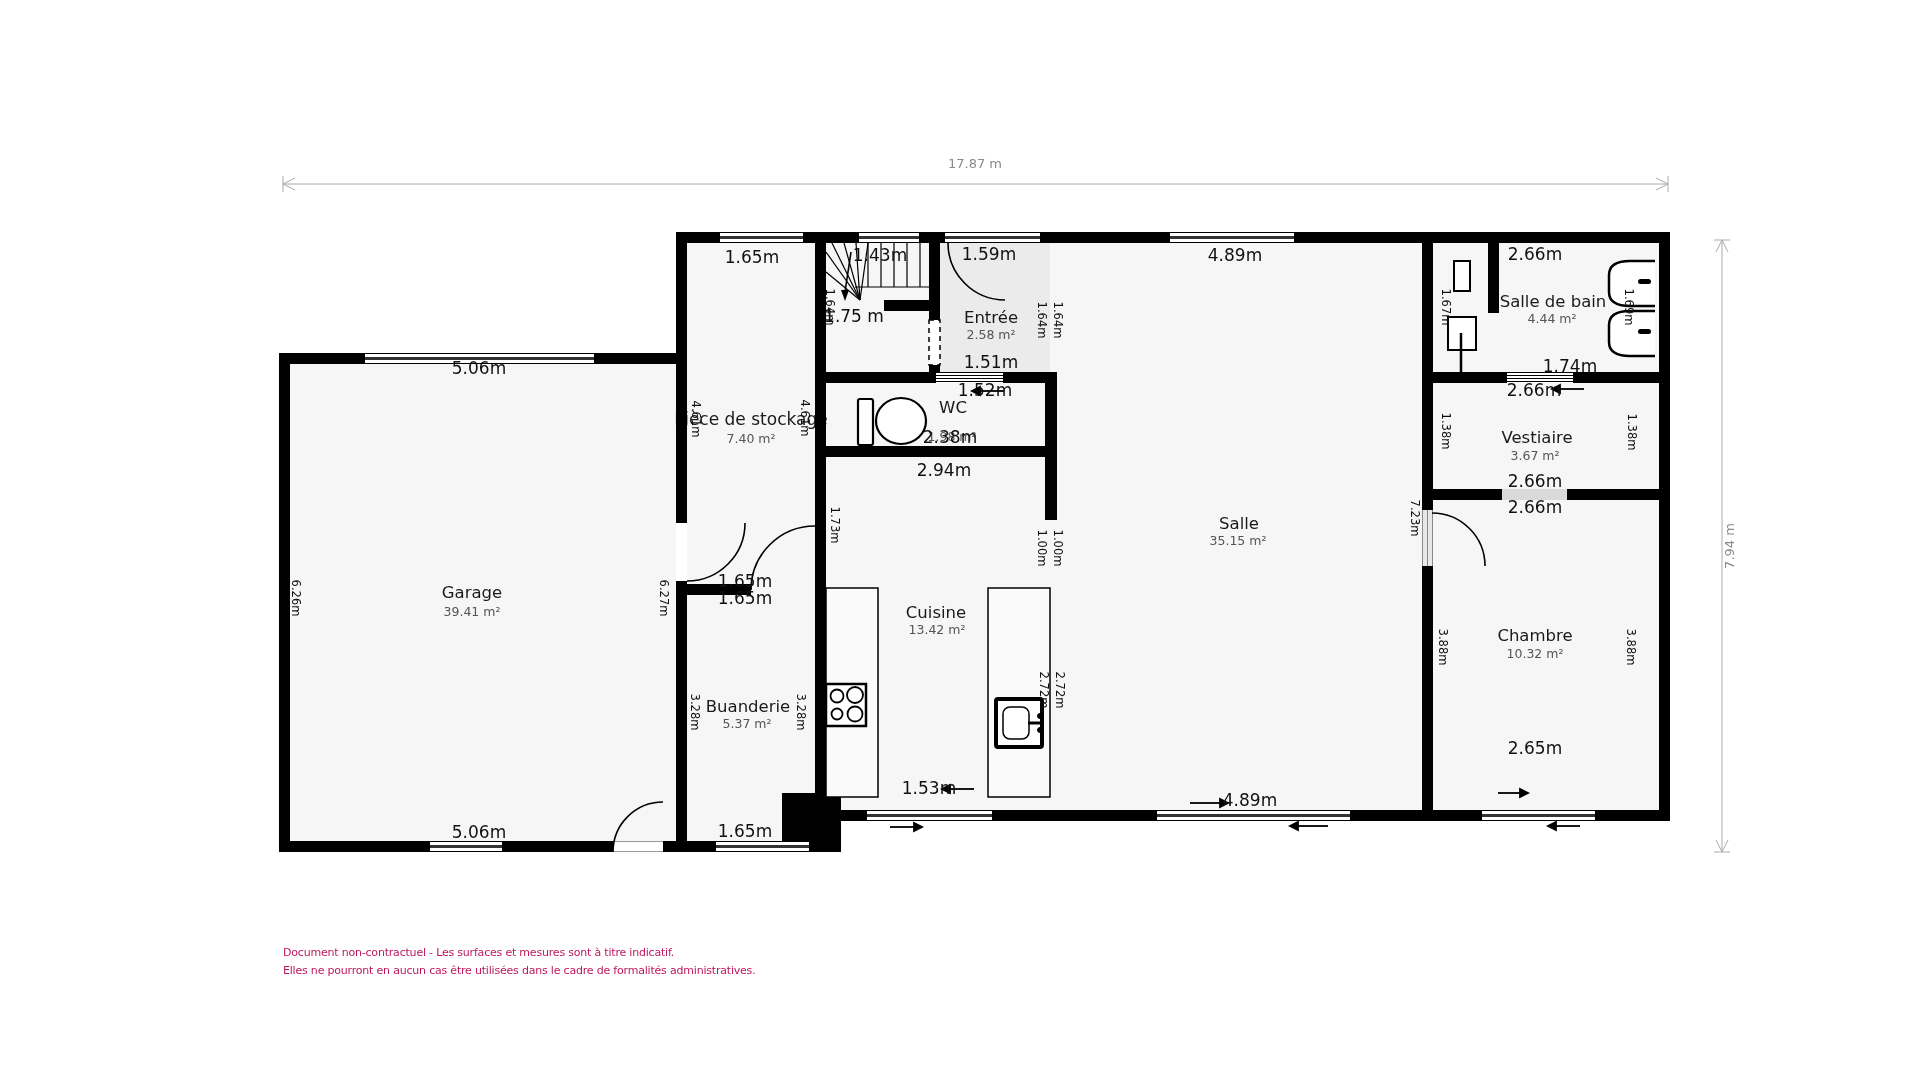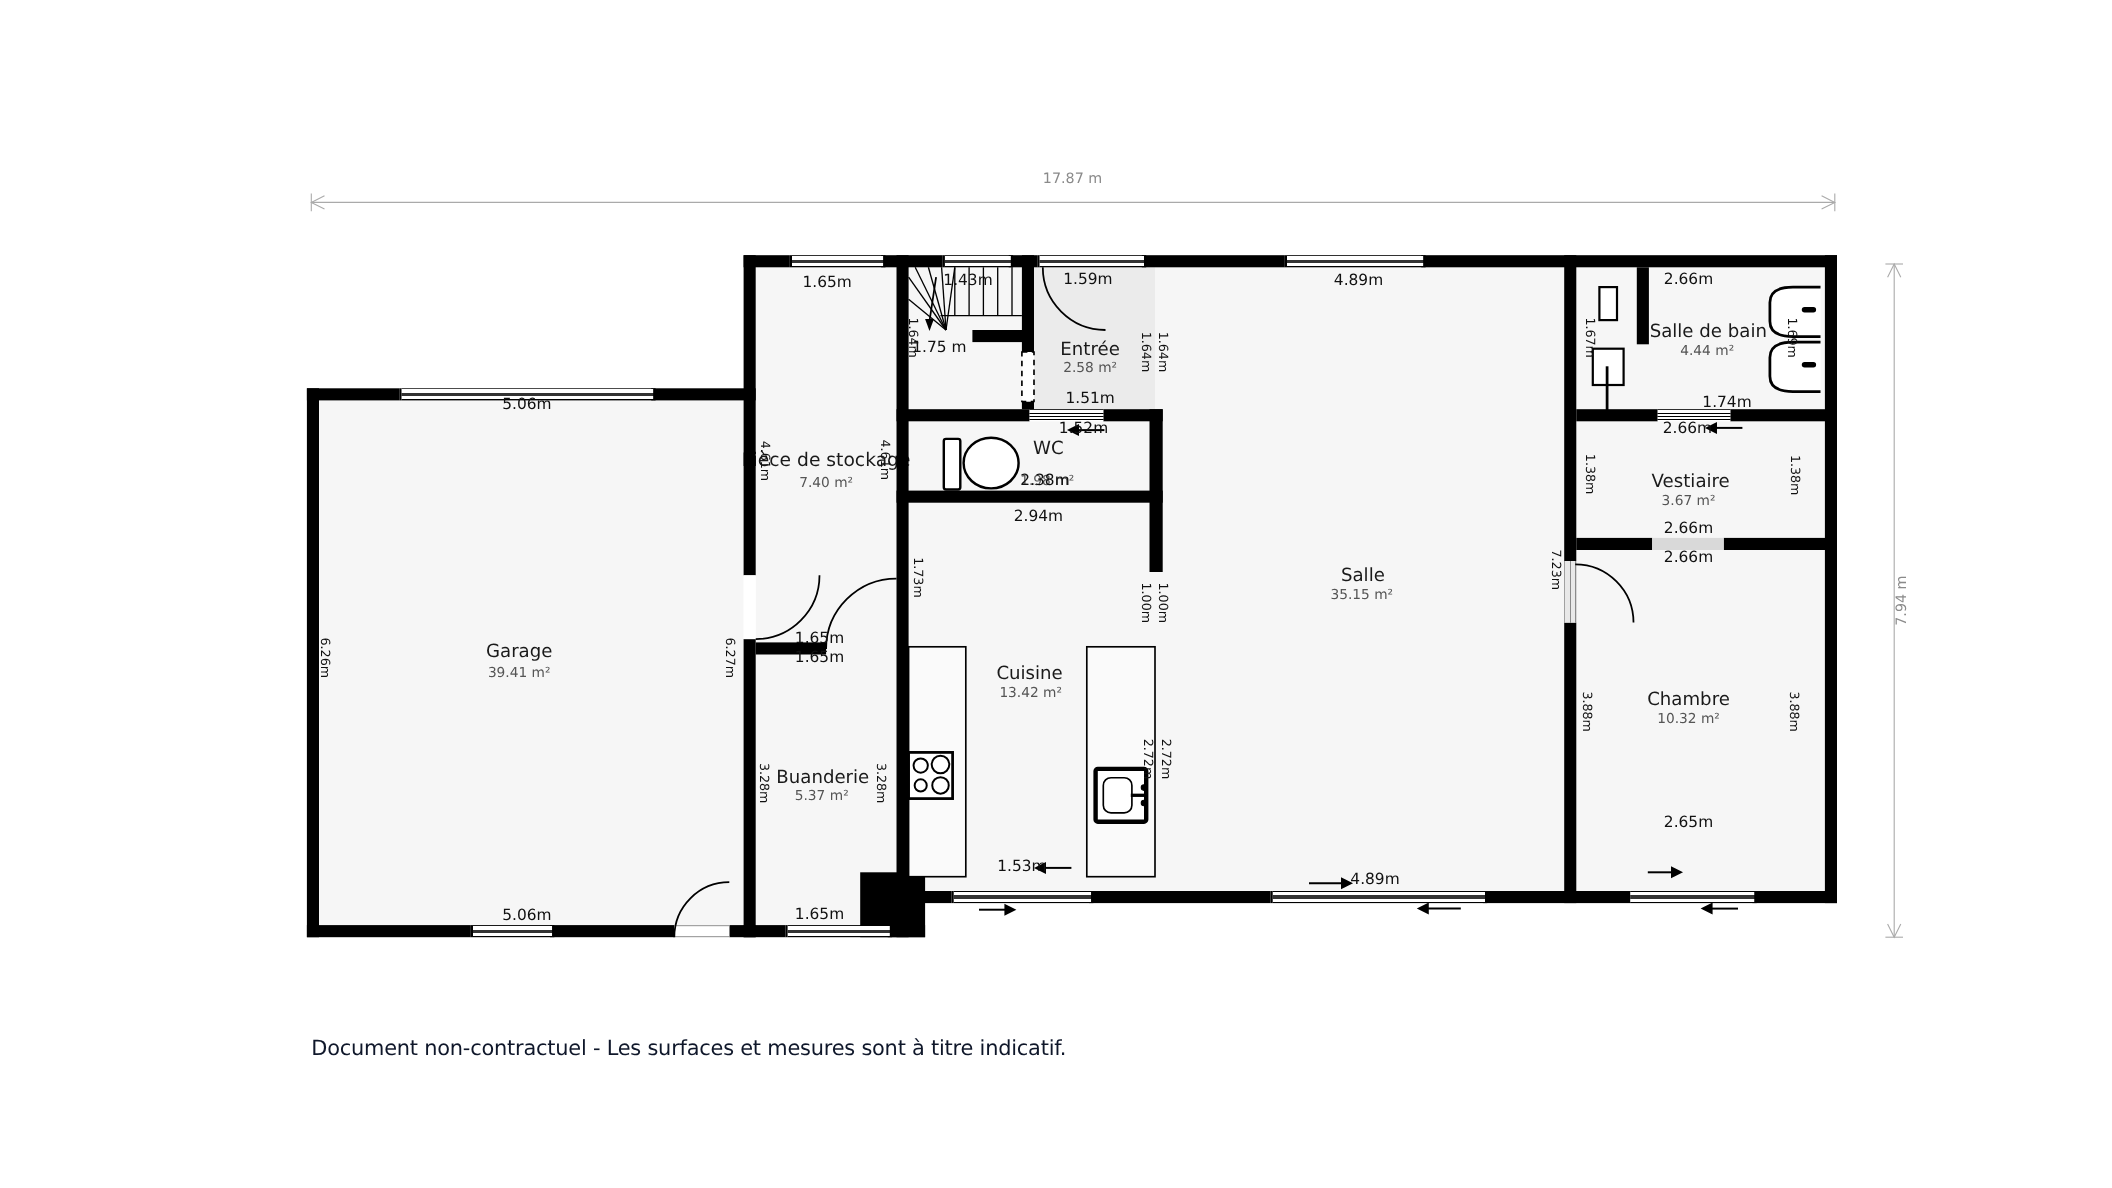--- a/index.html
+++ b/index.html
@@ -16,29 +16,29 @@
     background:linear-gradient(to bottom,#000 0 1px,#fff 1px 4px,#333 4px 7px,#fff 7px 10px,#000 10px 11px);
     border-left:2px solid #000;border-right:2px solid #000;}
   .slide-h{position:absolute;height:11px;z-index:3;
     background:linear-gradient(to bottom,#000 0 1px,#fff 1px 3px,#000 3px 4px,#fff 4px 6px,#000 6px 7px,#fff 7px 9px,#000 9px 10px,#fff 10px 11px);}
   .gap-h{position:absolute;height:11px;background:#fff;z-index:3;border-top:1px solid #999;border-bottom:1px solid #999;box-sizing:border-box;}
   .gap-v{position:absolute;width:11px;background:#fff;z-index:3;}
   .doorway-v{position:absolute;width:11px;z-index:3;
     background:linear-gradient(to right,#8a8a8a 0 1px,#e8e8e8 1px 5px,#8a8a8a 5px 6px,#e8e8e8 6px 10px,#8a8a8a 10px 11px);}
   .doorway-h-gray{position:absolute;height:11px;background:#d9d9d9;z-index:3;}
   
-  .dim{position:absolute;z-index:5;font-size:14px;color:#111;white-space:nowrap;transform:translate(-50%,-50%);}
+  .dim{position:absolute;z-index:5;font-size:17px;color:#111;white-space:nowrap;transform:translate(-50%,-50%);}
   .dimv{position:absolute;z-index:5;font-size:11.5px;color:#111;white-space:nowrap;writing-mode:vertical-rl;transform:translate(-50%,-50%);}
   .room-name{position:absolute;z-index:5;font-size:16.5px;color:#1a1a1a;white-space:nowrap;transform:translate(-50%,-50%);}
   .room-name.under{z-index:1;}
   .room-area{position:absolute;z-index:5;font-size:12.5px;color:#555;white-space:nowrap;transform:translate(-50%,-50%);}
   .meas{position:absolute;z-index:5;font-size:13px;color:#8a8a8a;white-space:nowrap;transform:translate(-50%,-50%);}
   .meas.vert{transform:translate(-50%,-50%) rotate(-90deg);}
   svg.overlay{position:absolute;left:0;top:0;z-index:4;}
-  .footer{position:absolute;z-index:5;font-size:19px;color:#0f172a;line-height:18px;letter-spacing:-0.2px;}
+  .footer{position:absolute;z-index:5;font-size:11px;color:#be185d;line-height:18px;letter-spacing:-0.2px;}
 </style>
 </head>
 <body>
 
 <div class="page">
 
   <div class="floor" style="left:290px;top:364px;width:386px;height:477px;"></div>
   <div class="floor" style="left:687px;top:243px;width:128px;height:598px;"></div>
   <div class="floor" style="left:826px;top:243px;width:596px;height:567px;"></div>
   <div class="floor" style="left:1433px;top:243px;width:226px;height:567px;"></div>
@@ -283,15 +283,16 @@
   <div class="dimv" style="left:1415px;top:518px;">7.23m</div>
   <div class="dimv" style="left:1446px;top:307px;">1.67m</div>
   <div class="dimv" style="left:1629px;top:307px;">1.69m</div>
   <div class="dimv" style="left:1446px;top:431px;">1.38m</div>
   <div class="dimv" style="left:1632px;top:432px;">1.38m</div>
   <div class="dimv" style="left:1443px;top:647px;">3.88m</div>
   <div class="dimv" style="left:1631px;top:647px;">3.88m</div>
 
   <div class="footer" style="left:283px;top:944px;">
     <div>Document non-contractuel - Les surfaces et mesures sont à titre indicatif.</div>
+    <div>Elles ne pourront en aucun cas être utilisées dans le cadre de formalités administratives.</div>
   </div>
 
 </div>
 
 </body></html>

